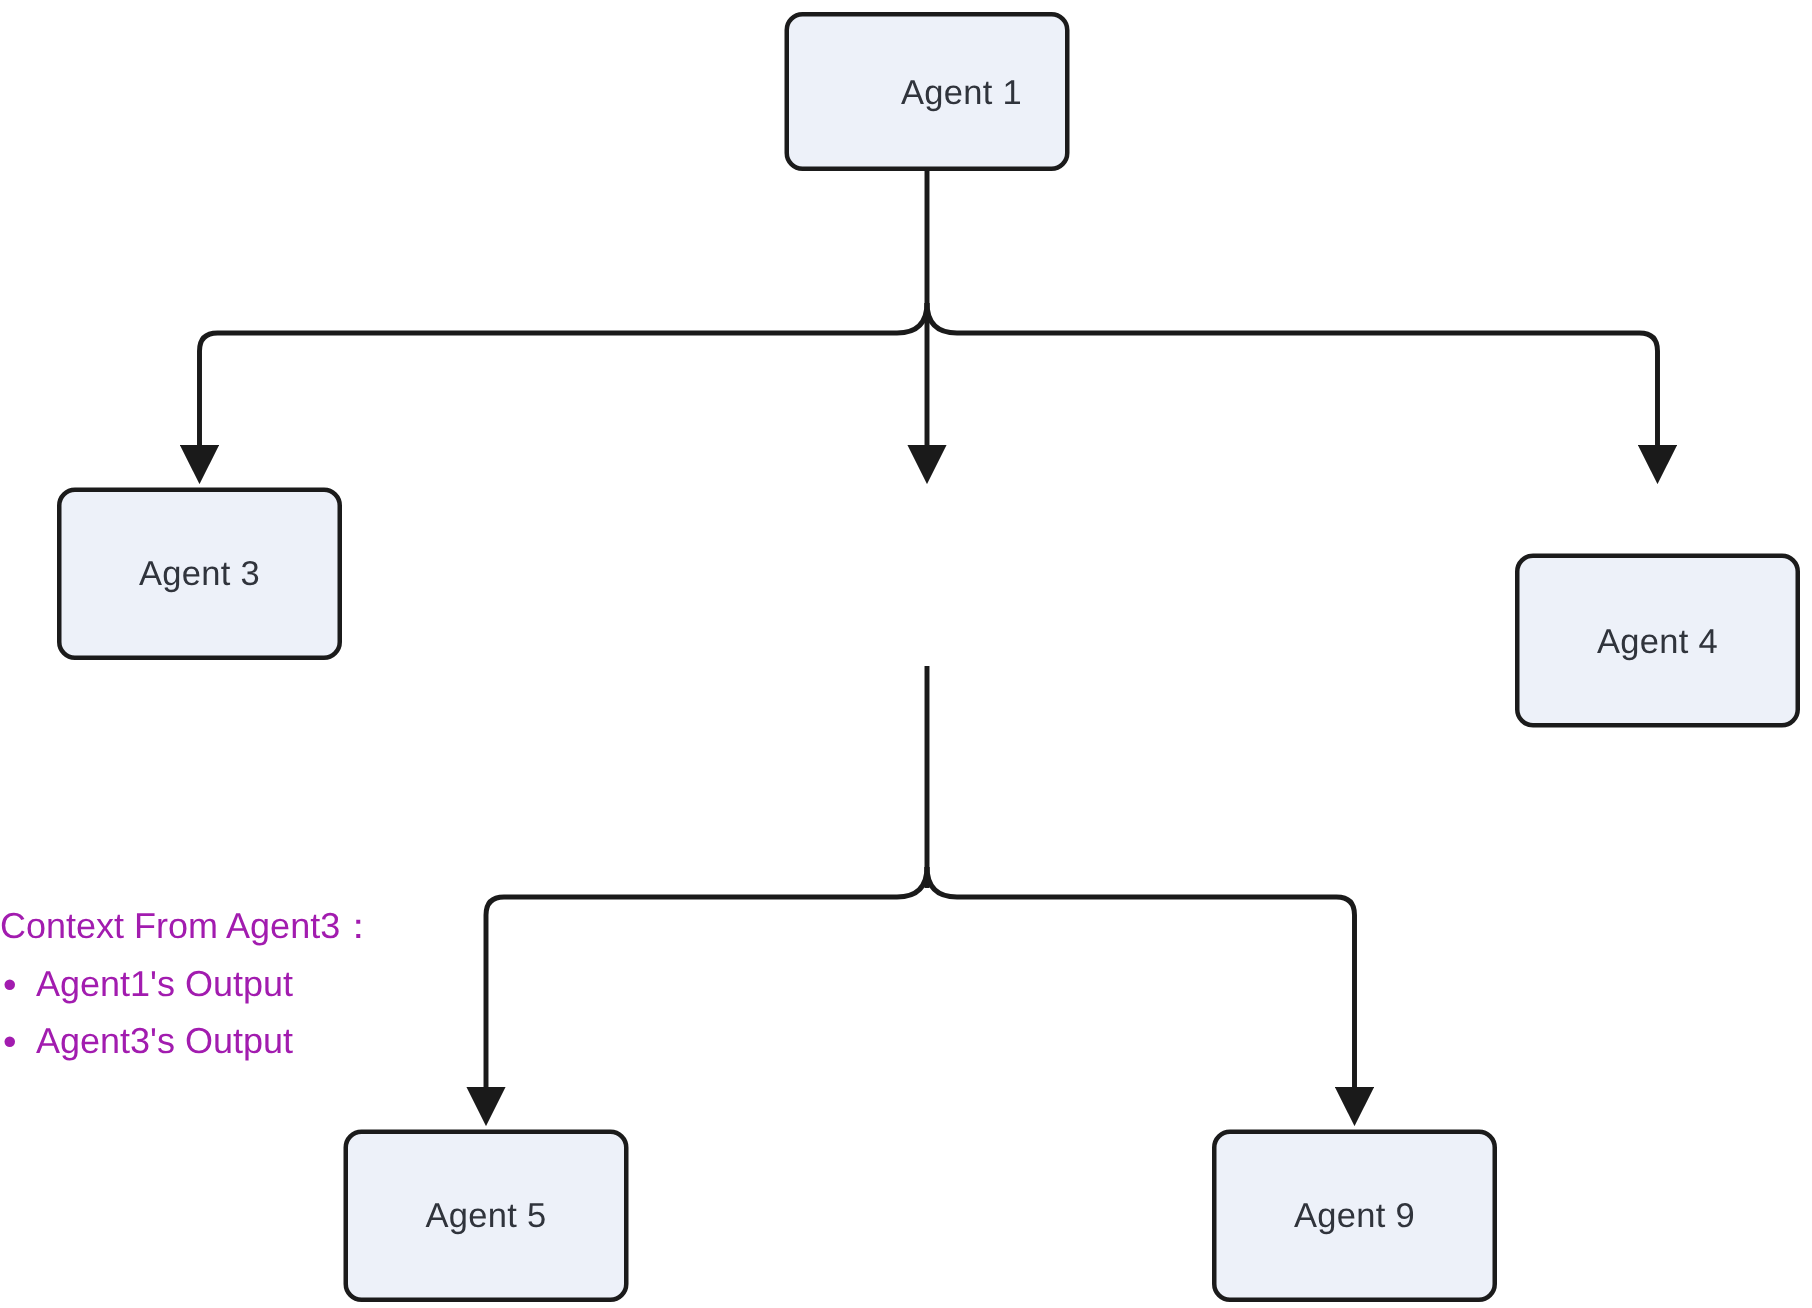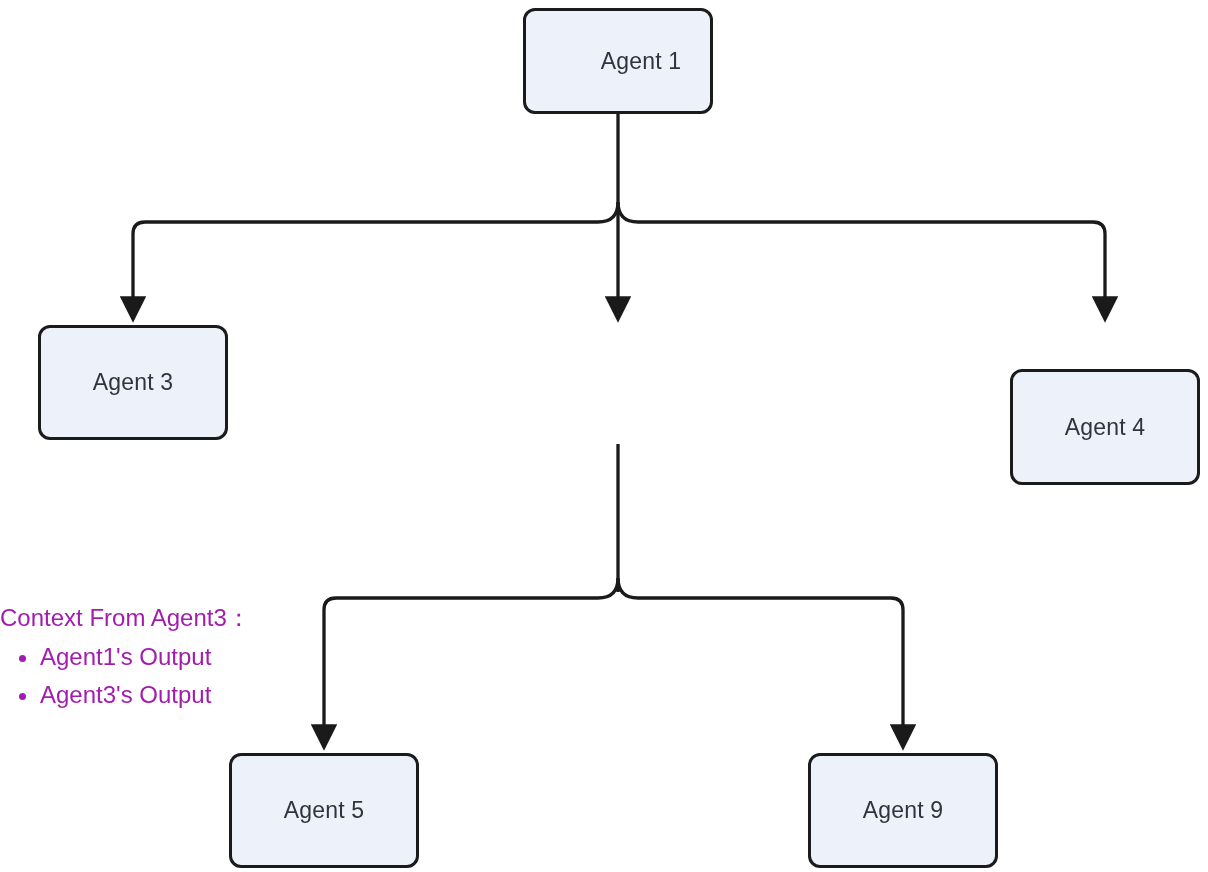--- a/index.html
+++ b/index.html
@@ -54,21 +54,21 @@
     width: 300px;
     color: #a21caf;
     font-size: 24px;
   }
   .annotation-title {
     line-height: 36px;
     white-space: nowrap;
   }
   .annotation-list {
     margin: 2px 0 0 0;
-    padding-left: 40px;
+    padding-left: 24px;
     list-style: disc;
   }
   .annotation-list li {
     line-height: 38px;
     white-space: nowrap;
   }
 </style>
 </head>
 <body>
 

